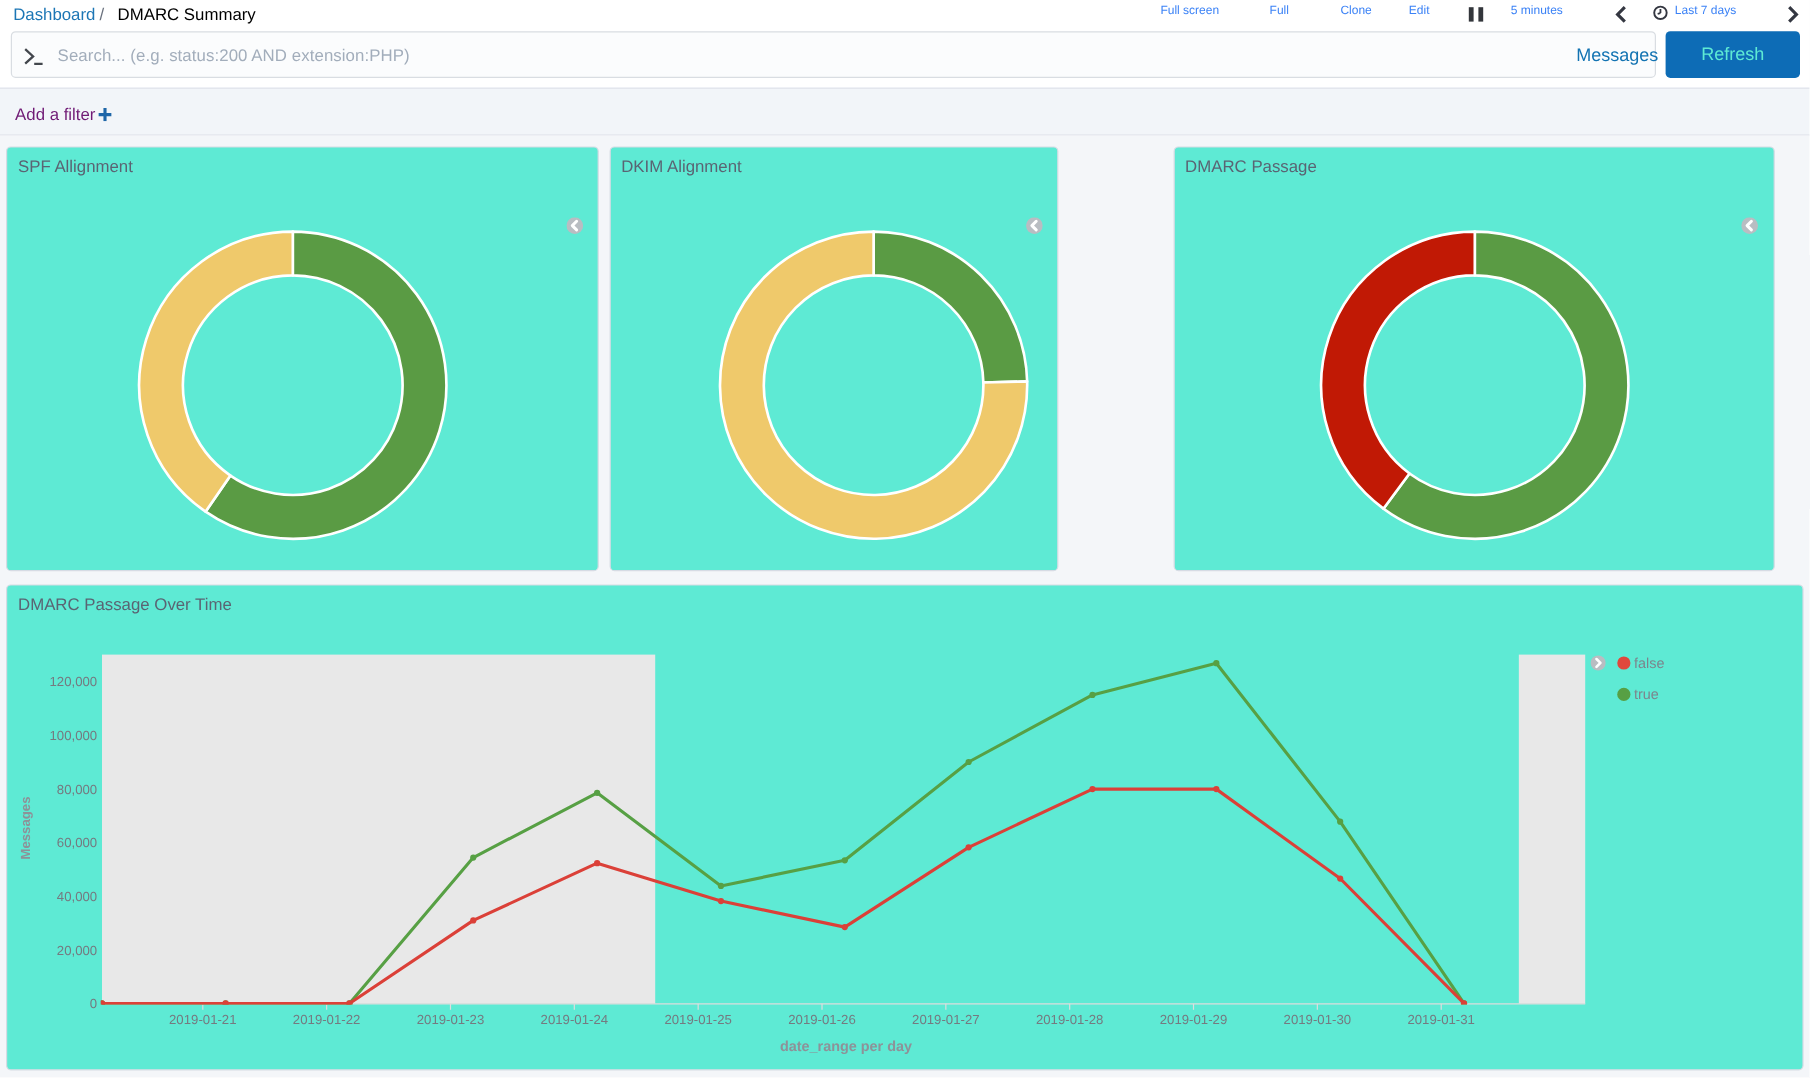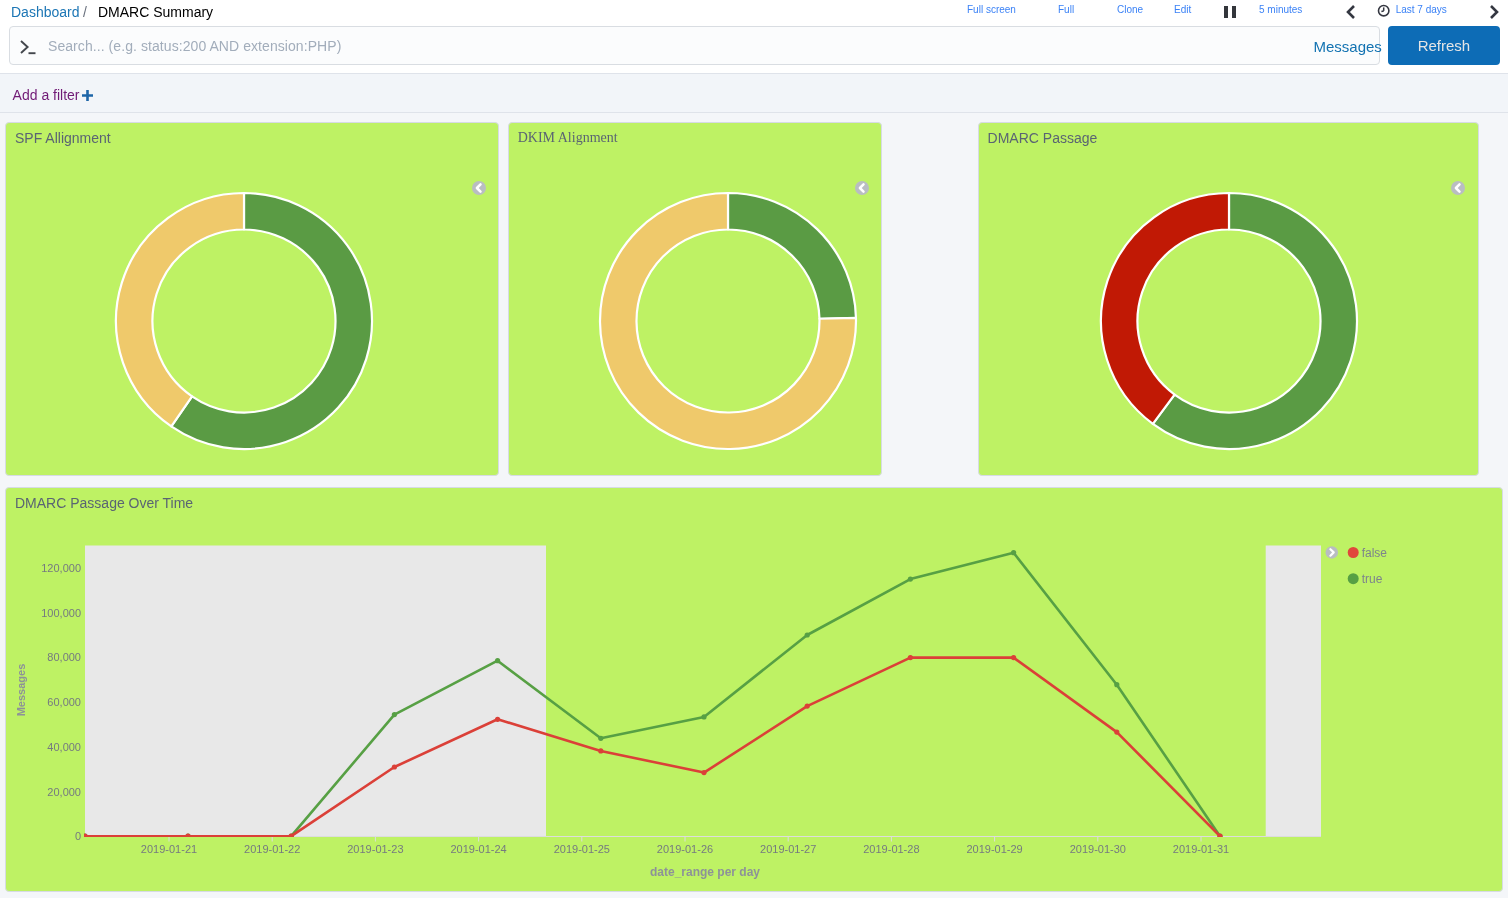--- a/index.html
+++ b/index.html
@@ -1,16 +1,16 @@
 <!DOCTYPE html>
 <html><head><meta charset="utf-8"><style>
 * { margin:0; padding:0; box-sizing:border-box; }
 html,body { width:1508px; height:898px; background:#fff; font-family:"Liberation Sans",sans-serif; overflow:hidden; position:relative; }
 .abs { position:absolute; }
-.panel { position:absolute; background:#bef264; border:1px solid #d6dbe4; border-radius:4px; }
+.panel { position:absolute; background:#5eead4; border:1px solid #d6dbe4; border-radius:4px; }
 .ptitle { position:absolute; left:9px; top:7.8px; font-size:14px; color:#5a6473; white-space:nowrap; }
 .navtxt { position:absolute; top:4.2px; font-size:10px; color:#3b82f6; white-space:nowrap; }
 .tick { font-size:11px; fill:#757a80; font-family:"Liberation Sans",sans-serif; }
 .leg { font-size:12px; fill:#7d848c; font-family:"Liberation Sans",sans-serif; }
 </style></head>
 <body>
 
 <div class="abs" style="left:11px;top:4.2px;font-size:14px;color:#1c76b5;">Dashboard</div>
 <div class="abs" style="left:83px;top:4.2px;font-size:14px;color:#69707d;">/</div>
 <div class="abs" style="left:98px;top:4.2px;font-size:14px;color:#000000;">DMARC Summary</div>
@@ -34,21 +34,21 @@
     <polyline points="4,2 10,8 4,14" fill="none" stroke="#343741" stroke-width="2.6"></polyline>
   </svg>
 
 <div class="abs" style="left:8.6px;top:26px;width:1371px;height:39.3px;background:#fbfcfd;border:1px solid #d9dde2;border-radius:4px;"></div>
 <svg class="abs" style="left:19px;top:38.5px" width="20" height="18">
   <polyline points="2,2 8.6,8 2,14" fill="none" stroke="#43474d" stroke-width="1.9"></polyline>
   <line x1="9.5" y1="14.2" x2="16.5" y2="14.2" stroke="#43474d" stroke-width="1.9"></line>
 </svg>
 <div class="abs" style="left:48px;top:38.4px;font-size:14px;color:#a2adbb;letter-spacing:0.07px;">Search... (e.g. status:200 AND extension:PHP)</div>
 <div class="abs" style="left:1313.5px;top:38.3px;font-size:15px;color:#1373b2;">Messages</div>
-<div class="abs" style="left:1387.6px;top:26px;width:112.7px;height:39.3px;background:#0d6cb6;border-radius:4px;color:#e5e5e5;font-size:15px;text-align:center;line-height:39.3px;">Refresh</div>
+<div class="abs" style="left:1387.6px;top:26px;width:112.7px;height:39.3px;background:#0d6cb6;border-radius:4px;color:#5eead4;font-size:15px;text-align:center;line-height:39.3px;">Refresh</div>
 
 <div class="abs" style="left:0;top:73px;width:1508px;height:40px;background:#f2f5f9;border-top:1px solid #dfe3ea;border-bottom:1px solid #dfe3ea;"></div>
 <div class="abs" style="left:12.6px;top:87px;font-size:14px;color:#701a75;">Add a filter</div>
 <svg class="abs" style="left:81.5px;top:89.5px" width="11" height="11">
     <path d="M4.2 0 h2.6 v4.2 h4.2 v2.6 h-4.2 v4.2 h-2.6 v-4.2 h-4.2 v-2.6 h4.2 Z" fill="#1e66a8"></path>
   </svg>
 
 <div class="abs" style="left:0;top:113px;width:1508px;height:785px;background:#f4f6f9;"></div>
 
 <div class="panel" style="left:5px;top:121.5px;width:493.5px;height:354px;">
@@ -56,21 +56,21 @@
   <svg class="abs" style="right:11.2px;top:58.5px" width="14" height="14">
       <circle cx="7" cy="7" r="7.0" fill="#b9bdc2"></circle>
       <polyline points="8.5,3.4 4.9,7.0 8.5,10.6" fill="none" stroke="#ffffff" stroke-width="2.5" stroke-linecap="round" stroke-linejoin="round"></polyline>
     </svg>
   <svg width="262" height="262" style="position:absolute;left:106.80000000000001px;top:67.6px">
       <path d="M131.00 3.00 A128 128 0 1 1 58.32 236.36 L79.04 206.32 A91.5 91.5 0 1 0 131.00 39.50 Z" fill="#5a9b44" stroke="#ffffff" stroke-width="2.2" stroke-linejoin="round"></path>
       <path d="M58.32 236.36 A128 128 0 0 1 131.00 3.00 L131.00 39.50 A91.5 91.5 0 0 0 79.04 206.32 Z" fill="#efc96b" stroke="#ffffff" stroke-width="2.2" stroke-linejoin="round"></path>
     </svg>
 </div>
 
-<div class="panel" style="left:507.7px;top:121.5px;width:374px;height:354px;font-family:Liberation Serif, serif;">
+<div class="panel" style="left:507.7px;top:121.5px;width:374px;height:354px;">
   <div class="ptitle">DKIM Alignment</div>
   <svg class="abs" style="right:11.4px;top:58.5px" width="14" height="14">
       <circle cx="7" cy="7" r="7.0" fill="#b9bdc2"></circle>
       <polyline points="8.5,3.4 4.9,7.0 8.5,10.6" fill="none" stroke="#ffffff" stroke-width="2.5" stroke-linecap="round" stroke-linejoin="round"></polyline>
     </svg>
   <svg width="262" height="262" style="position:absolute;left:88.6px;top:67.6px">
       <path d="M131.00 3.00 A128 128 0 0 1 258.96 127.87 L222.47 128.76 A91.5 91.5 0 0 0 131.00 39.50 Z" fill="#5a9b44" stroke="#ffffff" stroke-width="2.2" stroke-linejoin="round"></path>
       <path d="M258.96 127.87 A128 128 0 1 1 131.00 3.00 L131.00 39.50 A91.5 91.5 0 1 0 222.47 128.76 Z" fill="#efc96b" stroke="#ffffff" stroke-width="2.2" stroke-linejoin="round"></path>
     </svg>
 </div>

